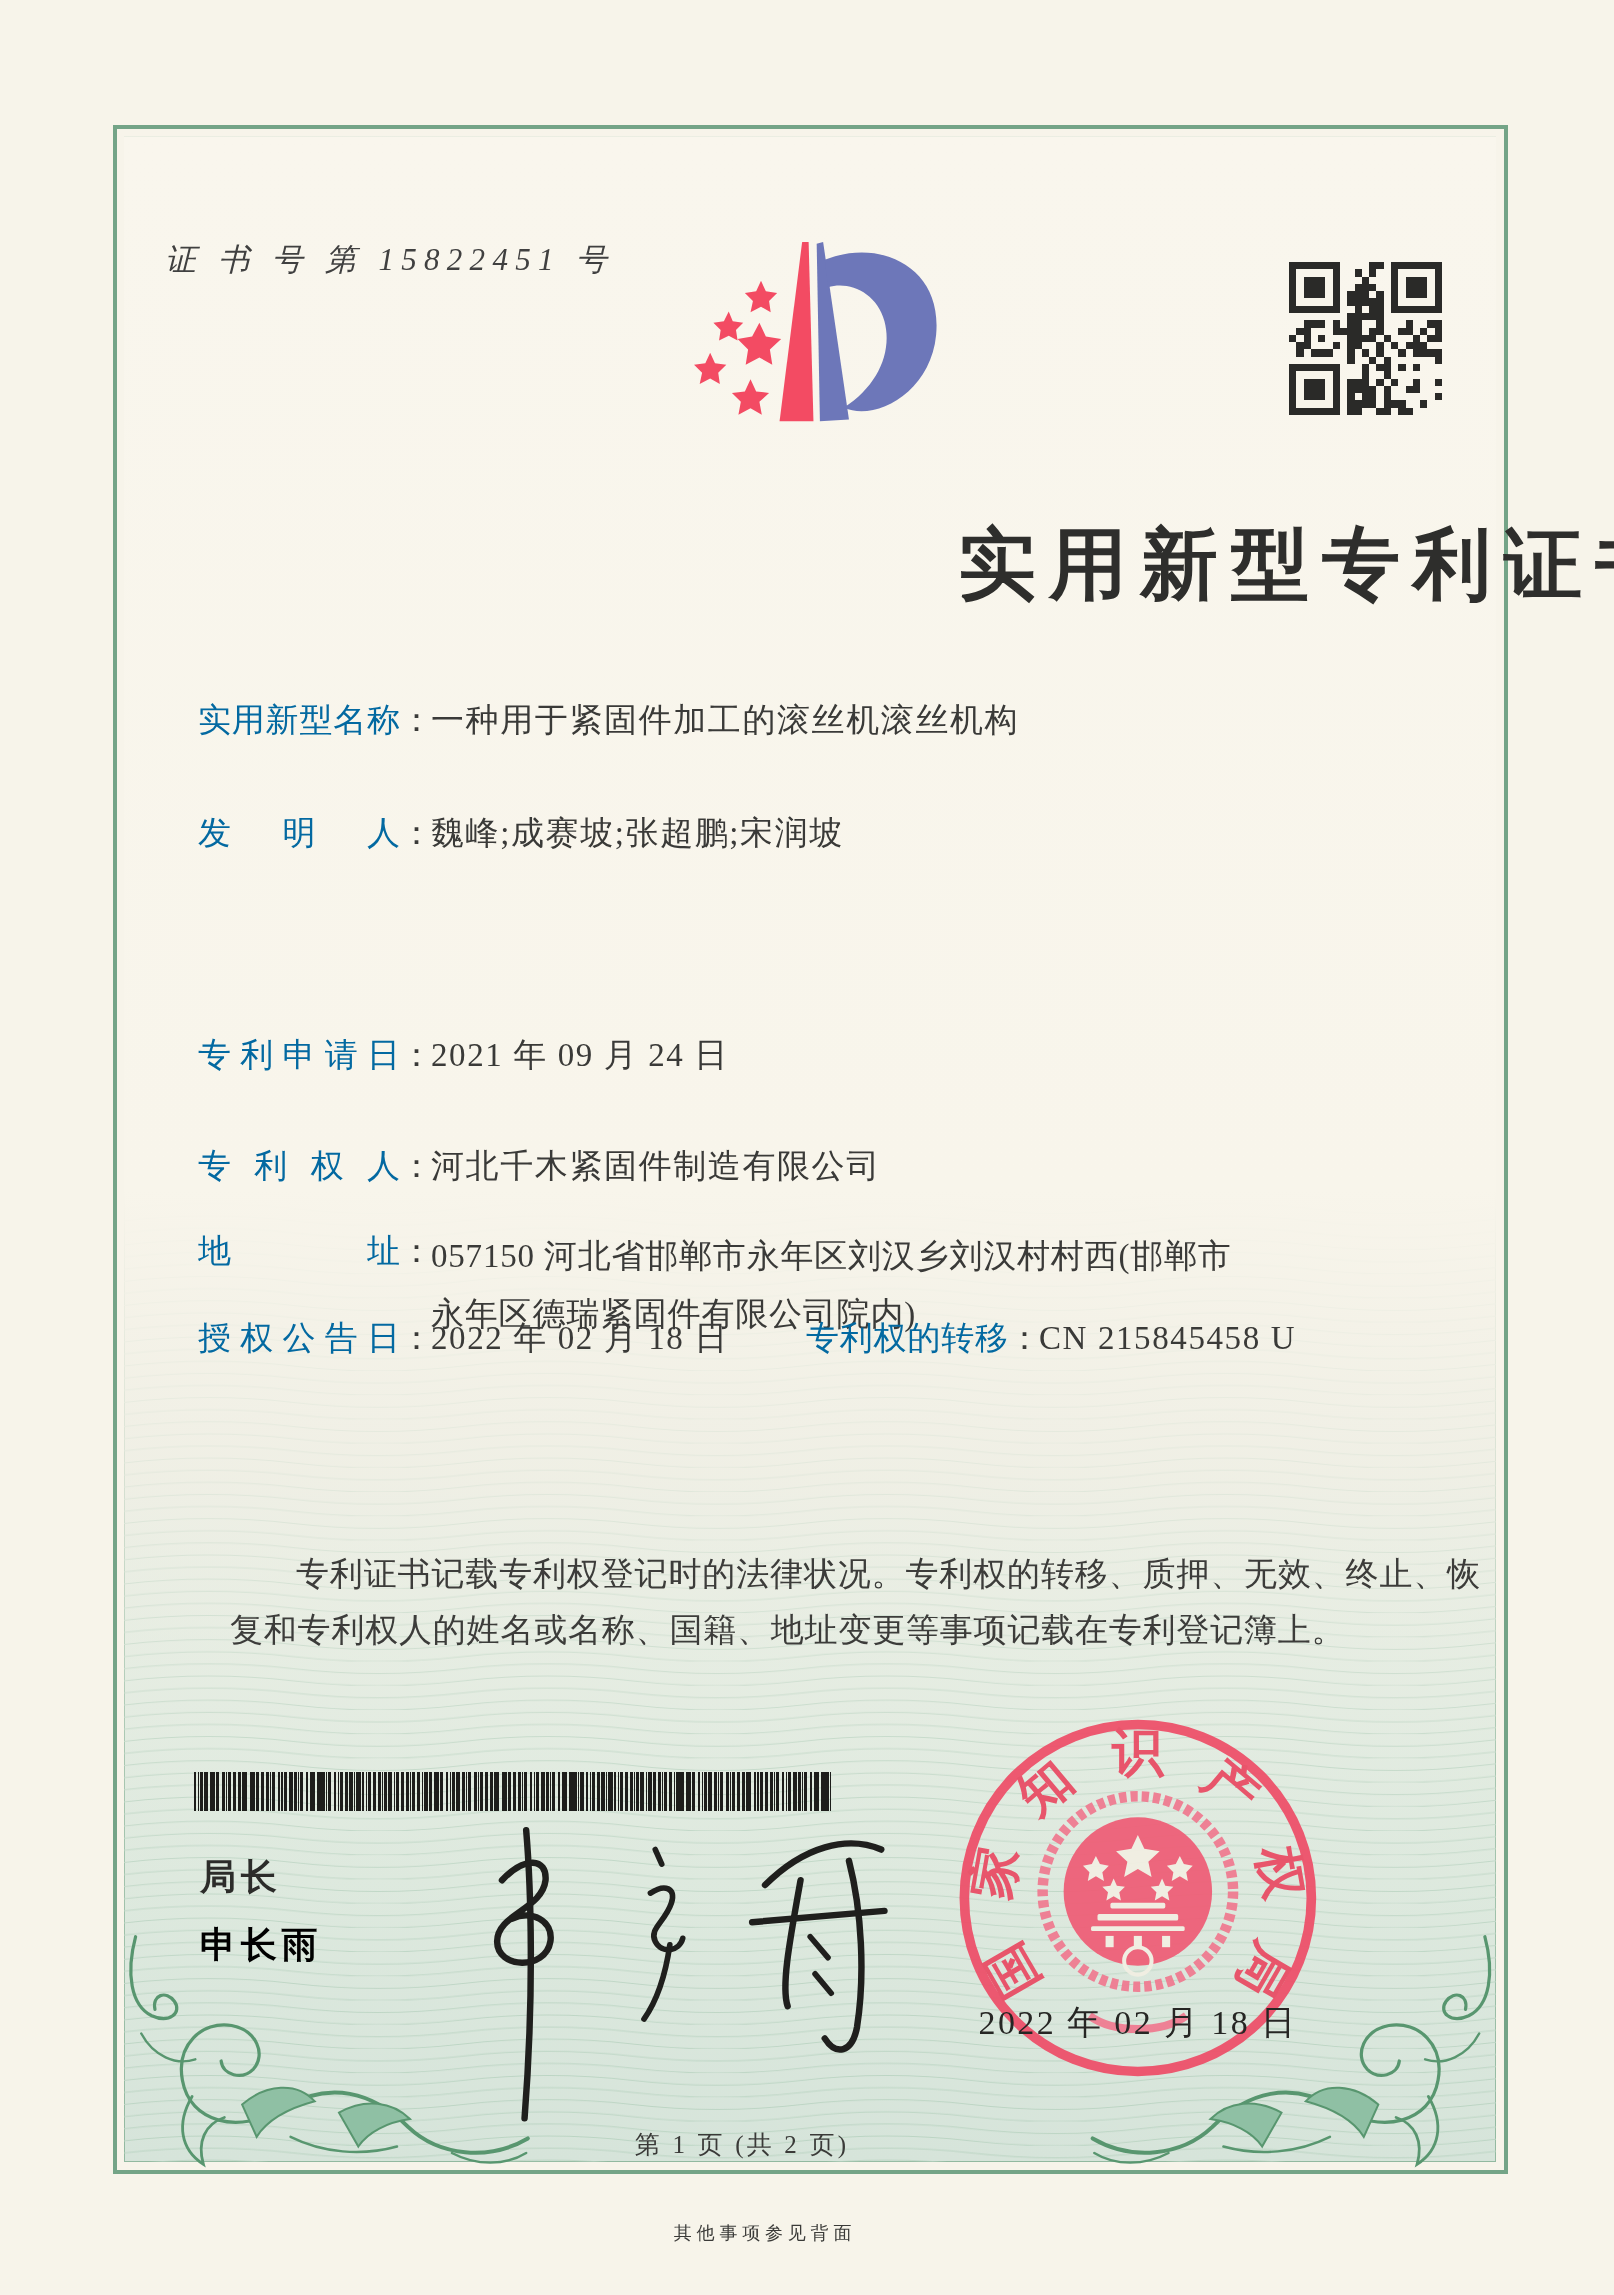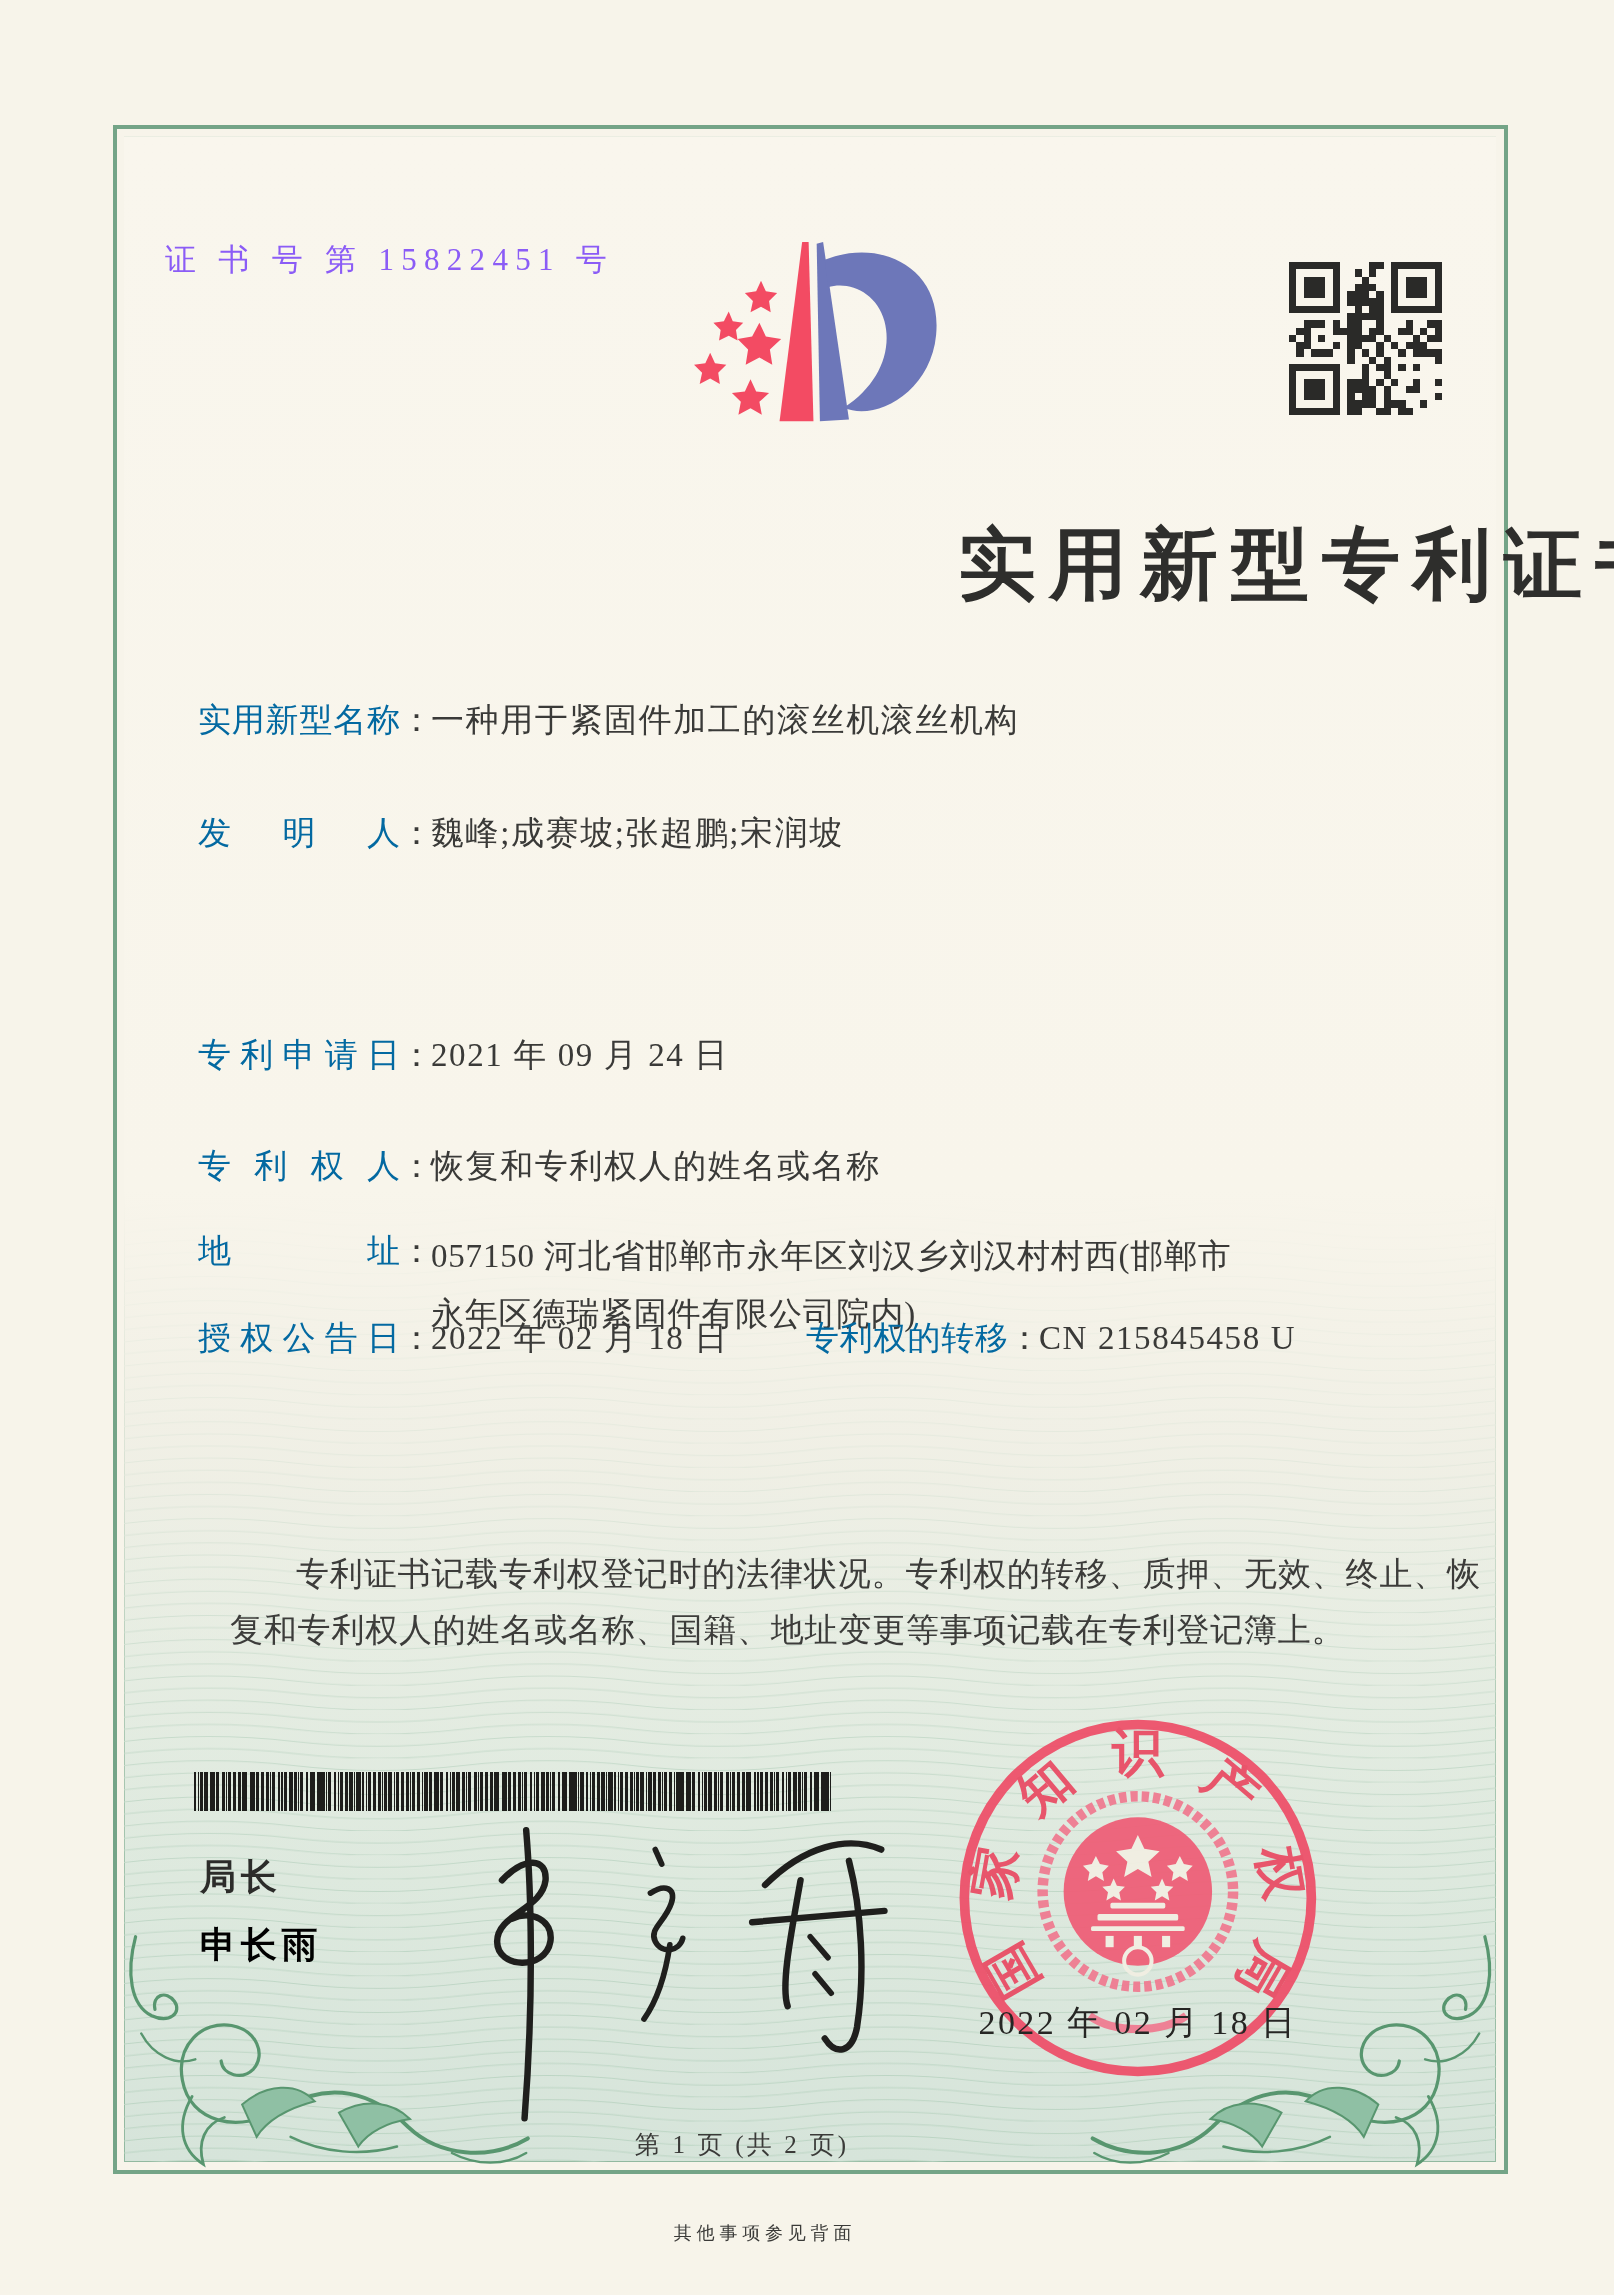--- a/index.html
+++ b/index.html
@@ -16,21 +16,21 @@
     border:4.8px solid #74a487;box-sizing:border-box;
   }
   .frame-inner{
     position:absolute;left:124px;top:136px;width:1372px;height:2026px;
     border:1.6px solid #8fb79d;box-sizing:border-box;
     background:linear-gradient(180deg,#faf7ee 0%,#f8f5eb 42%,#f3f1e6 58%,#e7eee4 72%,#dde9de 86%,#d6e4da 100%);
   }
   .waves{position:absolute;left:124px;top:136px;width:1372px;height:2026px;}
   
   .cert-no{
-    position:absolute;left:165px;top:239px;font-size:31px;letter-spacing:7.3px;color:#8b5cf6;
+    position:absolute;left:165px;top:239px;font-size:31px;letter-spacing:7.3px;color:#404040;font-style:italic;
   }
   .doc-title{
     position:absolute;left:113px;top:513px;width:1573px;text-align:right;
     font-size:78px;font-weight:700;letter-spacing:13px;color:#2e2e2c;
   }
   .qr-box{position:absolute;left:1289px;top:262px;width:153px;height:153px;}
   
   .field-row{position:absolute;left:198px;font-size:33px;line-height:48px;white-space:nowrap;}
   .field-label{
     display:inline-block;width:202px;text-align:justify;text-align-last:justify;
@@ -254,21 +254,21 @@
   <div class="field-row row-name">
     <span class="field-label">实用新型名称</span><span class="field-colon">：</span><span class="field-value">一种用于紧固件加工的滚丝机滚丝机构</span>
   </div>
   <div class="field-row row-inventors">
     <span class="field-label">发明人</span><span class="field-colon">：</span><span class="field-value">魏峰;成赛坡;张超鹏;宋润坡</span>
   </div>
   <div class="field-row row-filing-date">
     <span class="field-label">专利申请日</span><span class="field-colon">：</span><span class="field-value">2021 年 09 月 24 日</span>
   </div>
   <div class="field-row row-patentee">
-    <span class="field-label">专利权人</span><span class="field-colon">：</span><span class="field-value">恢复和专利权人的姓名或名称</span>
+    <span class="field-label">专利权人</span><span class="field-colon">：</span><span class="field-value">河北千木紧固件制造有限公司</span>
   </div>
   <div class="field-row row-address">
     <span class="field-label">地址</span><span class="field-colon">：</span><span class="field-value wrap">057150 河北省邯郸市永年区刘汉乡刘汉村村西(邯郸市永年区德瑞紧固件有限公司院内)</span>
   </div>
   <div class="field-row row-grant">
     <span class="field-label">授权公告日</span><span class="field-colon">：</span><span class="field-value">2022 年 02 月 18 日</span>
     <span class="grant-no-pair">
       <span class="field-label">专利权的转移</span><span class="field-colon">：</span><span class="field-value">CN 215845458 U</span>
     </span>
   </div>

